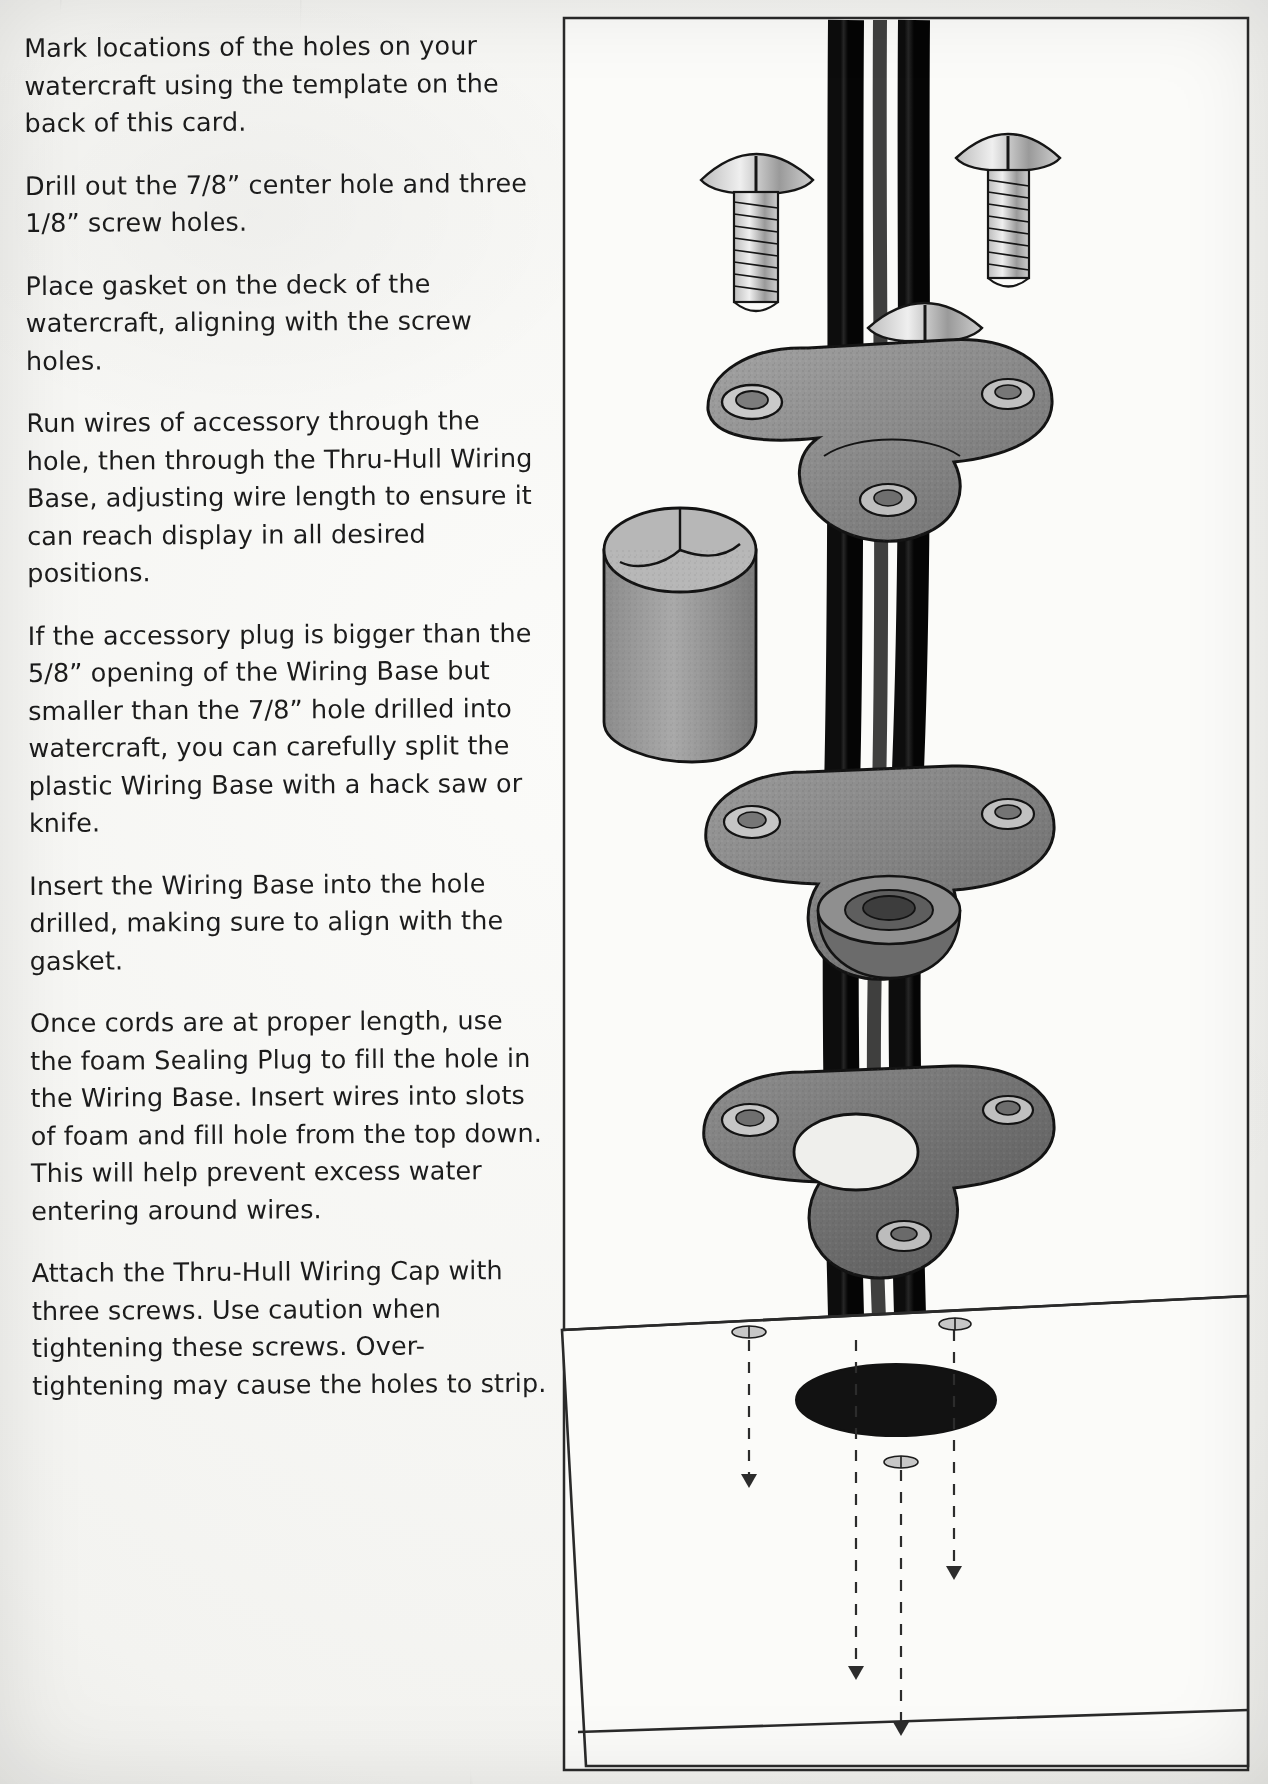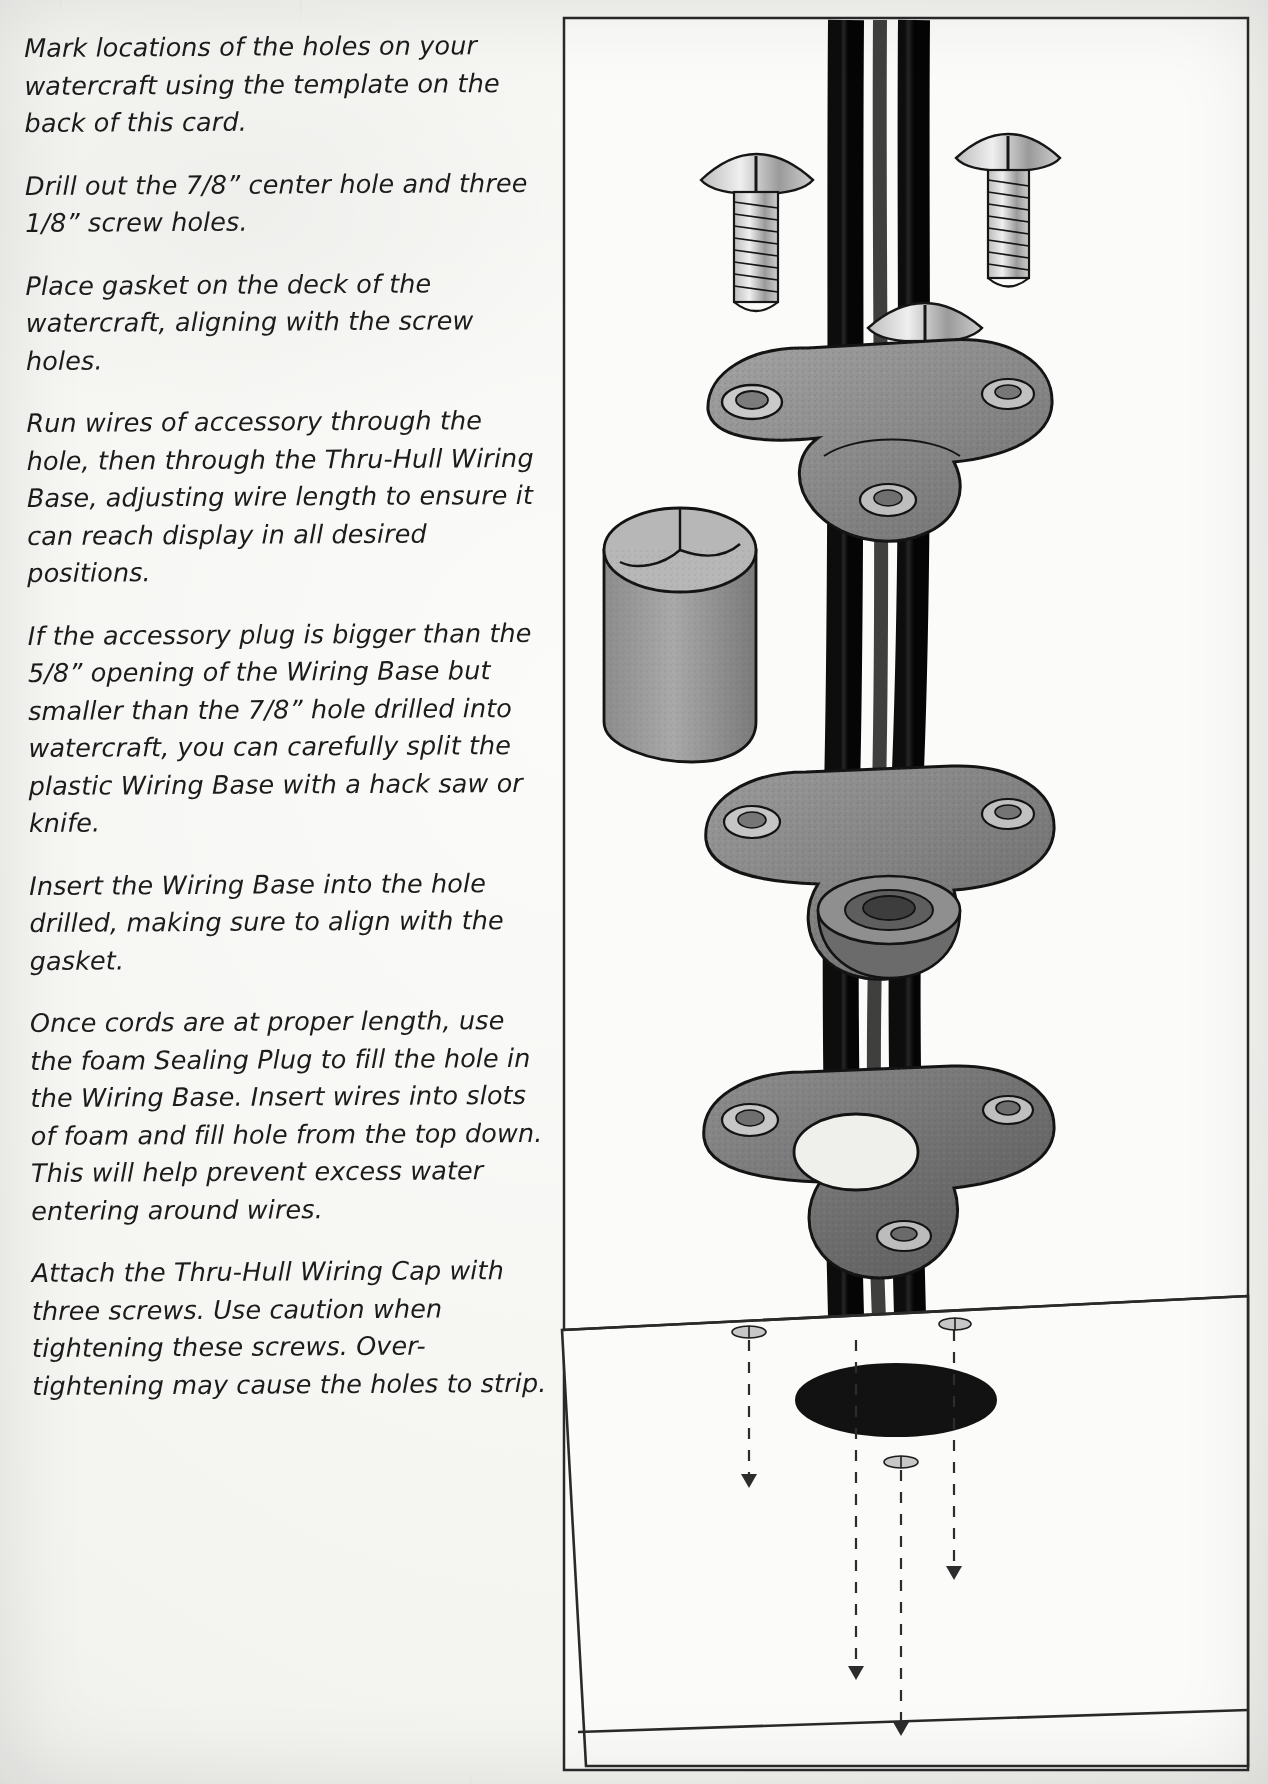--- a/index.html
+++ b/index.html
@@ -13,21 +13,20 @@
     overflow: hidden;
     font-family: "DejaVu Sans", sans-serif;
   }
 
   #page {
     position: relative;
     width: 1268px;
     height: 1784px;
     background: #e9e9e7;
     overflow: hidden;
-    font-style: italic;
   }
 
   
   #card-surface {
     position: absolute;
     left: 0; top: 0;
     width: 1268px; height: 1784px;
     background:
       radial-gradient(ellipse 130% 110% at 45% 40%, #fbfbf9 0%, #f3f3f0 55%, #e3e3df 86%, #d6d6d2 100%);
   }

